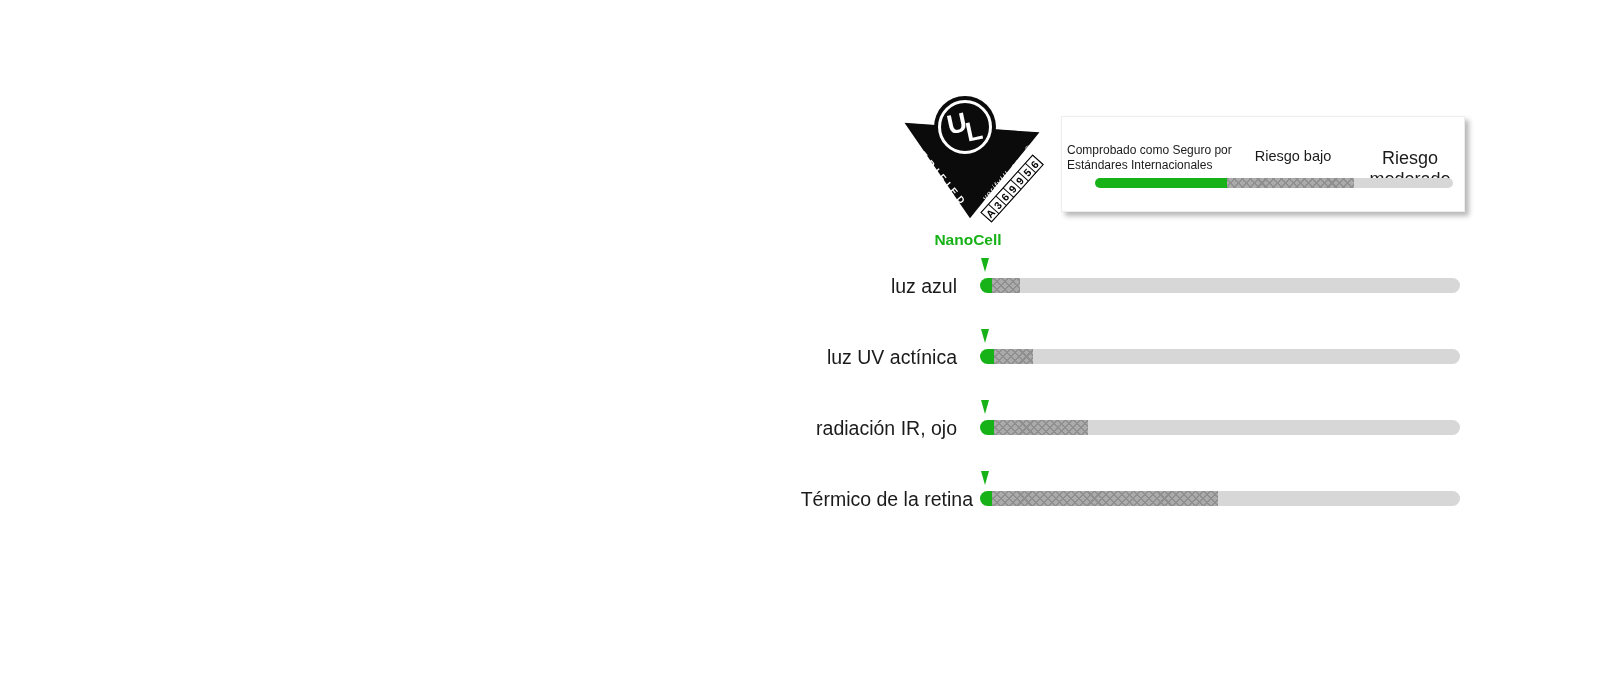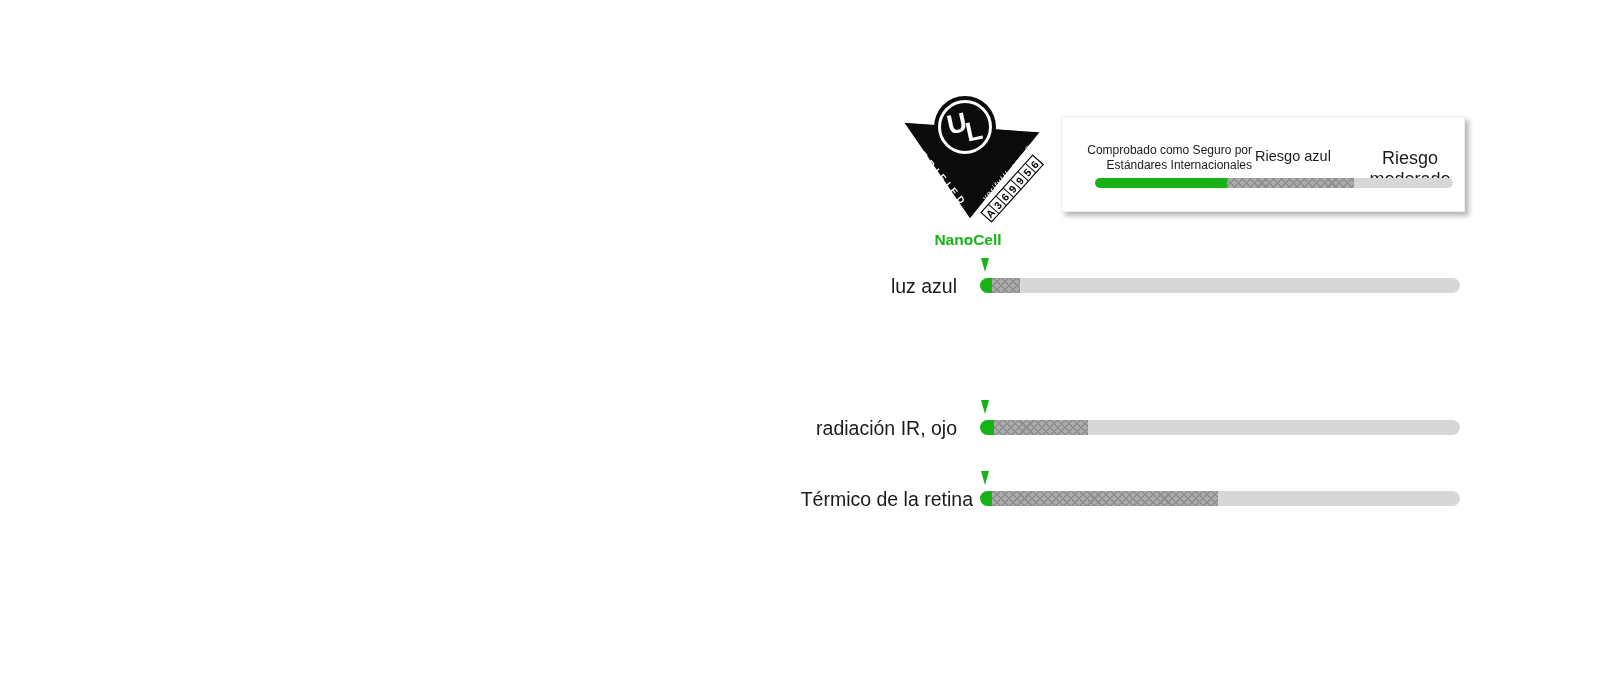--- a/index.html
+++ b/index.html
@@ -41,21 +41,21 @@
   .cert-cell{
     width:10px;height:13px;background:#fff;color:#000;font-size:10.5px;font-weight:bold;
     display:flex;align-items:center;justify-content:center;
   }
 
   
   .legend{
     position:absolute;left:1061px;top:116px;width:402px;height:94px;background:#fff;
     border:1px solid #ededed;box-shadow:4px 4px 5px rgba(0,0,0,0.28);
   }
-  .lg-safe{position:absolute;left:20px;top:26px;width:170px;text-align:right;font-size:12px;line-height:15px;}
+  .lg-safe{position:absolute;left:5px;top:26px;width:170px;text-align:left;font-size:12px;line-height:15px;}
   .lg-low{position:absolute;left:180px;top:31px;width:102px;text-align:center;font-size:14.5px;}
   .lg-mod{position:absolute;left:292px;top:31px;width:112px;text-align:center;font-size:18px;}
   .lg-bar{position:absolute;left:33px;top:61px;width:358px;height:10px;display:flex;}
   .lg-bar .seg.safe{border-radius:5px 0 0 5px;}
   .lg-bar .seg.light{border-radius:0 5px 5px 0;}
 
   
   .seg{height:100%;}
   .seg.safe{background:var(--green);}
   .seg.hatch{
@@ -113,37 +113,46 @@
           <span class="l">L</span>
         </div>
     </div>
   </div>
 
   <div class="legend">
     <div class="lg-safe">
       <span>Comprobado como Seguro por</span><br>
       <span>Estándares Internacionales</span>
     </div>
-    <div class="lg-low">Riesgo azul</div>
+    <div class="lg-low">Riesgo bajo</div>
     <div class="lg-mod">Riesgo moderado</div>
     <div class="lg-bar">
       <div class="seg safe" style="width: 36.8%;"></div>
       <div class="seg hatch" style="width: 35.6%;"></div>
       <div class="seg light"></div>
     </div>
   </div>
 
   <div class="nanocell">NanoCell</div>
 
   <div class="bars">
       <div class="row" style="top: 278px;">
         <div class="row-label">luz azul</div>
         <div class="bar">
           <div class="seg safe" style="width: 2.5%;"></div>
           <div class="seg hatch" style="width: 5.8%;"></div>
+          <div class="seg light"></div>
+          <div class="marker" style="left: calc(1.2% - 5px);"></div>
+        </div>
+      </div>
+      <div class="row" style="top: 349px;">
+        <div class="row-label">luz UV actínica</div>
+        <div class="bar">
+          <div class="seg safe" style="width: 3%;"></div>
+          <div class="seg hatch" style="width: 8%;"></div>
           <div class="seg light"></div>
           <div class="marker" style="left: calc(1.2% - 5px);"></div>
         </div>
       </div>
       <div class="row" style="top: 420px;">
         <div class="row-label">radiación IR, ojo</div>
         <div class="bar">
           <div class="seg safe" style="width: 3%;"></div>
           <div class="seg hatch" style="width: 19.5%;"></div>
           <div class="seg light"></div>

